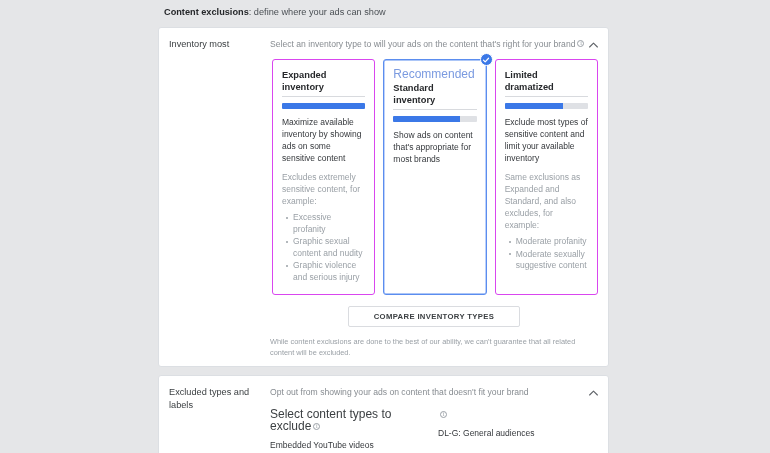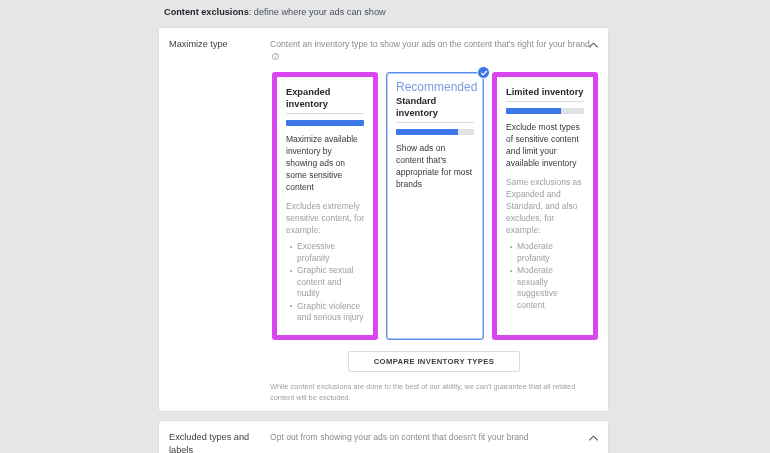--- a/index.html
+++ b/index.html
@@ -89,21 +89,21 @@
 
   
   .cards {
     display: flex;
     gap: 8px;
     margin-top: 8px;
     padding-left: 2px;
   }
   .card {
     flex: 1 1 0;
-    border: 5px solid #d946ef;
+    border: 1px solid #d946ef;
     border-radius: 3px;
     background: #fff;
     padding: 9px 9px 10px 9px;
     position: relative;
     min-width: 0;
   }
   .card.selected {
     border: 1px solid #5b8def;
     box-shadow: 0 0 0 0.4px #5b8def inset;
   }
@@ -233,23 +233,23 @@
       <b>Content exclusions</b><span>: define where your ads can show</span>
     </div>
 
     <div class="panel">
       <div class="collapse-btn">
         <svg class="chev" width="9" height="6" viewBox="0 0 9 6">
           <path d="M0.6 5 L4.5 1.2 L8.4 5" fill="none" stroke="#5f6368" stroke-width="1.1" stroke-linecap="round" stroke-linejoin="round"></path>
         </svg>
       </div>
       <div class="panel-inner">
-        <div class="panel-label">Maximize type</div>
+        <div class="panel-label">Inventory most</div>
         <div class="panel-body">
-          <div class="panel-sub"><span>Content an inventory type to show your ads on the content that's right for your brand</span><span class="info-ico"></span></div>
+          <div class="panel-sub"><span>Select an inventory type to will your ads on the content that's right for your brand</span><span class="info-ico"></span></div>
 
           <div class="cards">
 
             <div class="card">
               <div class="card-title">Expanded inventory</div>
               <div class="meter">
                   <i style="width:100%"></i>
                 </div>
               <div class="card-desc">Maximize available inventory by showing ads on some sensitive content</div>
               <div class="card-note">Excludes extremely sensitive content, for example:</div>
@@ -268,21 +268,21 @@
               </div>
               <div class="rec-tag">Recommended</div>
               <div class="card-title">Standard inventory</div>
               <div class="meter">
                   <i style="width:80%"></i>
                 </div>
               <div class="card-desc">Show ads on content that's appropriate for most brands</div>
             </div>
 
             <div class="card">
-              <div class="card-title">Limited inventory</div>
+              <div class="card-title">Limited dramatized</div>
               <div class="meter">
                   <i style="width:70%"></i>
                 </div>
               <div class="card-desc">Exclude most types of sensitive content and limit your available inventory</div>
               <div class="card-note">Same exclusions as Expanded and Standard, and also excludes, for example:</div>
               <ul class="card-ul">
                 <li>Moderate profanity</li>
                 <li>Moderate sexually suggestive content</li>
               </ul>
             </div>

